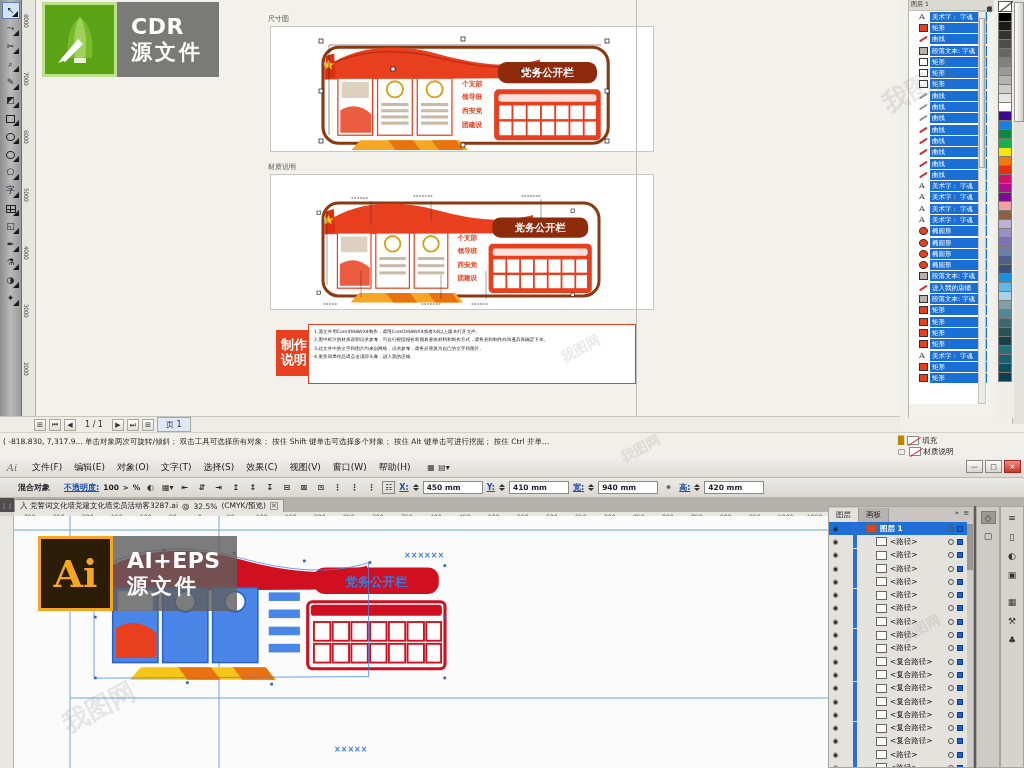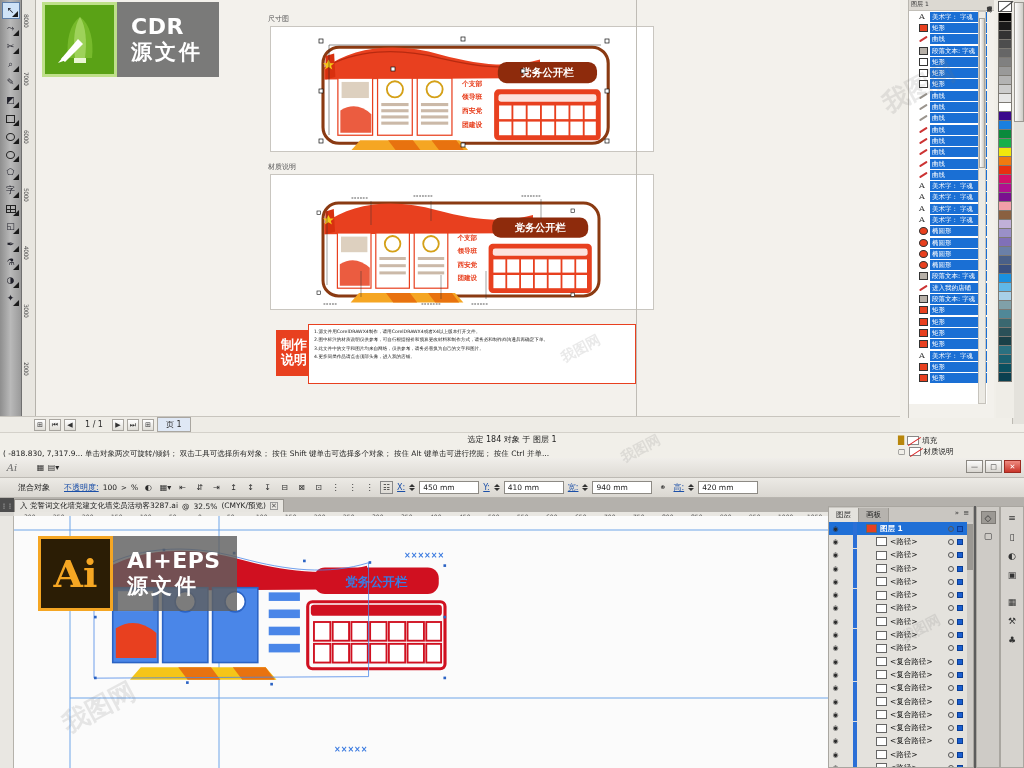--- a/index.html
+++ b/index.html
@@ -116,21 +116,21 @@
     display:flex; align-items:center; padding-left:4px; gap:0; font-size:9px; color:#1c1c1c; }
   .ai-logo { width:16px;height:14px; color:#6d6d6d; font-size:10px; font-style:italic;
      display:flex;align-items:center;justify-content:center; font-family:"DejaVu Serif",serif; margin-right:6px;}
   .mi { padding:2px 6px; white-space:nowrap; }
   .ai-win { position:absolute; right:3px; top:2px; display:flex; gap:2px; align-items:center; }
   .wbtn { width:17px;height:13px; border:1px solid #8b8882; background:linear-gradient(#fbfbfb,#d9d6d0);
      display:flex;align-items:center;justify-content:center; font-size:7px; color:#333;}
   .wbtn.close { background:linear-gradient(#ef8b80,#c9352a); border-color:#9c2a21; color:#fff; }
 
   .ai-control { height:20px; background:linear-gradient(#eceae5,#dad7d1); border-bottom:1px solid #b8b5af;
-    display:flex; align-items:center; gap:4px; padding:0 4px; font-size:8px; color:#1c1c1c;}
+    display:flex; align-items:center; gap:4px; padding:0 4px; font-size:8px; color:#1c1c1c;font-weight:bold;}
   .ctl-link { color:#1b4fa8; text-decoration:underline; font-size:8px; }
   .ctl-field { border:1px solid #8d8a84; background:#fff; height:13px; width:60px; font-size:7.5px;
      display:flex;align-items:center;padding-left:3px; color:#222;}
   .ctl-lbl { color:#1b4fa8; text-decoration:underline; font-size:8px; }
   .spin { width:6px;height:12px; display:flex;flex-direction:column;justify-content:center; }
   .spin i{display:block;border-left:3px solid transparent;border-right:3px solid transparent;}
   .spin i.u{border-bottom:3px solid #333; margin-bottom:1px;}
   .spin i.d{border-top:3px solid #333;}
   .icobtn { width:13px;height:13px; display:flex;align-items:center;justify-content:center;
      font-size:8px; color:#2a2a2a; }
@@ -432,21 +432,20 @@
       <div class="pbtn">⏮</div>
       <div class="pbtn">◀</div>
       <span style="padding:0 6px;">1 / 1</span>
       <div class="pbtn">▶</div>
       <div class="pbtn">⏭</div>
       <div class="pbtn">⊞</div>
       <div class="ptab">页 1</div>
     </div>
 
     <div class="cdr-status">
-      <div class="line1">选定 184 对象 于 图层 1</div>
       <div class="line2">( -818.830, 7,317.9...  单击对象两次可旋转/倾斜； 双击工具可选择所有对象； 按住 Shift 键单击可选择多个对象； 按住 Alt 键单击可进行挖掘； 按住 Ctrl 并单...</div>
       <div class="cdr-fillbox">
         <div class="fb-row">
           <span style="font-size:8px;color:#b8860b;">█</span>
           <span class="swatch-x"></span>
           <span>填充</span>
         </div>
         <div class="fb-row">
           <span style="font-size:8px;color:#555;">▢</span>
           <span class="swatch-x"></span>
@@ -640,20 +639,31 @@
         <div class="pal-sw" style="background: rgb(26, 96, 112);"></div>
         <div class="pal-sw" style="background: rgb(10, 80, 96);"></div>
         <div class="pal-sw" style="background: rgb(10, 64, 80);"></div>
       </div>
   </div>
 
   <div id="ai">
 
     <div class="ai-menubar">
       <span class="ai-logo">Ai</span>
+      <div id="ai-menus" style="display:flex;">
+          <span class="mi">文件(F)</span>
+          <span class="mi">编辑(E)</span>
+          <span class="mi">对象(O)</span>
+          <span class="mi">文字(T)</span>
+          <span class="mi">选择(S)</span>
+          <span class="mi">效果(C)</span>
+          <span class="mi">视图(V)</span>
+          <span class="mi">窗口(W)</span>
+          <span class="mi">帮助(H)</span>
+        </div>
       <span class="icobtn" style="margin-left:8px;">▦</span>
       <span class="icobtn">▤▾</span>
       <div class="ai-win">
         <span class="wbtn">—</span>
         <span class="wbtn">□</span>
         <span class="wbtn close">✕</span>
       </div>
     </div>
 
     <div class="ai-control">

